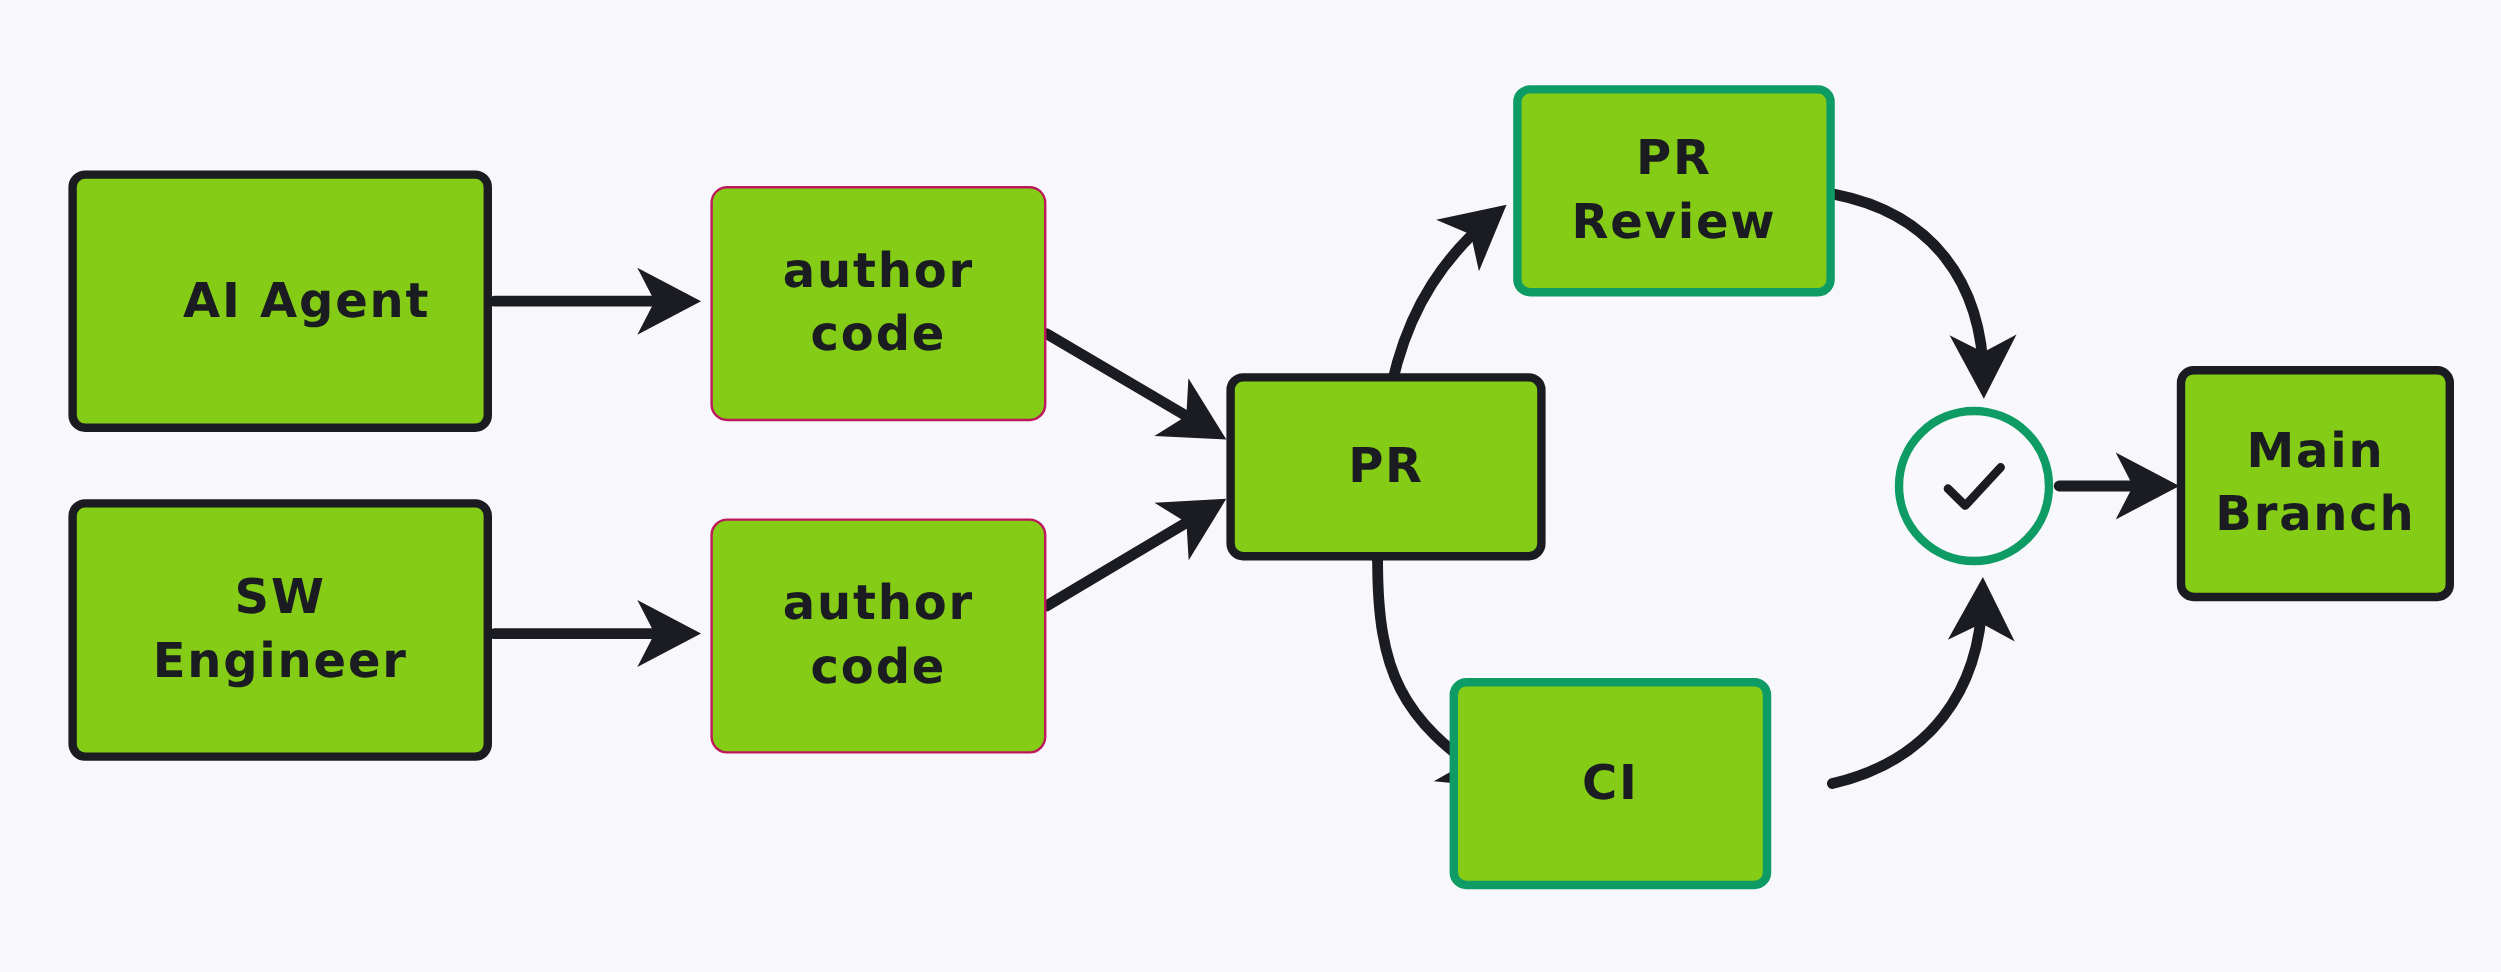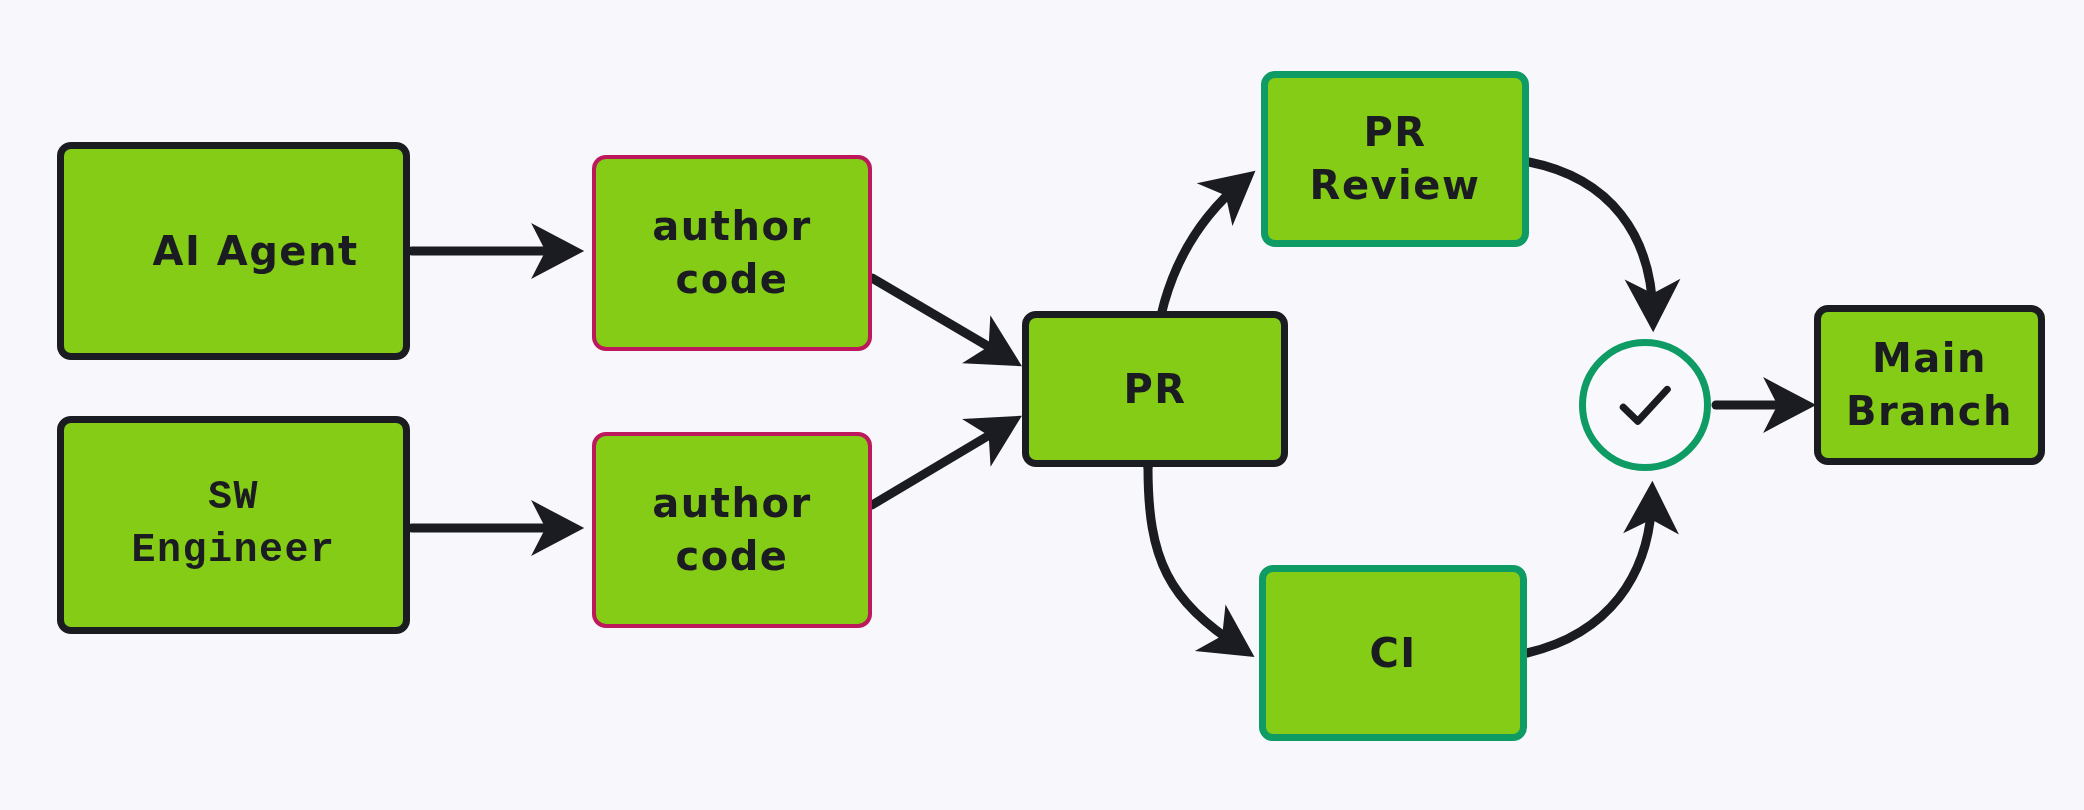--- a/index.html
+++ b/index.html
@@ -40,21 +40,21 @@
   }
   .node-label {
     font-family: "DejaVu Sans", sans-serif;
     font-weight: 700;
     color: #1b1c22;
     letter-spacing: 1.5px;
     line-height: 1.32;
     white-space: pre-line;
   }
   .node.dark   { border: 7px solid #1b1c22; }
-  .node.blue   { border: 4px solid #be185d; }
+  .node.blue   { border: 2px solid #be185d; }
   .node.green  { border: 7px solid #0e9b64; }
 
   .check-circle {
     position: absolute;
     box-sizing: border-box;
     border: 7px solid #0e9b64;
     border-radius: 50%;
     background: #f9f9fd;
     display: flex;
     align-items: center;
@@ -114,21 +114,21 @@
     <g>
       <path d="M1716,405 L1800,405" stroke="#1b1c22" stroke-width="9" fill="none" stroke-linecap="round" marker-end="url(#ah)"></path>
     </g>
   </svg>
 
   <div class="node dark" style="left:57px; top:142px; width:353px; height:218px;padding-left:44px;">
     <span class="node-label" style="font-size:40px;">AI Agent</span>
   </div>
 
   <div class="node dark" style="left:57px; top:416px; width:353px; height:218px;">
-    <span class="node-label" style="font-size:40px;font-family:Liberation Mono, monospace;">SW
+    <span class="node-label" style="font-size:40px;">SW
 Engineer</span>
   </div>
 
   <div class="node blue" style="left:592px; top:155px; width:280px; height:196px;">
     <span class="node-label" style="font-size:40px;">author
 code</span>
   </div>
 
   <div class="node blue" style="left:592px; top:432px; width:280px; height:196px;">
     <span class="node-label" style="font-size:40px;">author
@@ -137,28 +137,28 @@
 
   <div class="node dark" style="left:1022px; top:311px; width:266px; height:156px;">
     <span class="node-label" style="font-size:40px;">PR</span>
   </div>
 
   <div class="node green" style="left:1261px; top:71px; width:268px; height:176px;">
     <span class="node-label" style="font-size:40px;">PR
 Review</span>
   </div>
 
-  <div class="node green" style="left:1259px; top:565px; width:268px; height:176px;">
+  <div class="node green" style="left:1208px; top:565px; width:268px; height:176px;">
     <span class="node-label" style="font-size:40px;">CI</span>
   </div>
 
   <div class="check-circle" style="left:1579px; top:339px; width:132px; height:132px;">
     <svg class="check-mark" viewBox="0 0 24 24" xmlns="http://www.w3.org/2000/svg">
       <path d="M4.5 12.6 L9.4 17.4 L19.4 6.6" fill="none" stroke="#1b1c22" stroke-width="2.4" stroke-linecap="round" stroke-linejoin="round"></path>
     </svg>
   </div>
 
-  <div class="node dark" style="left:1814px; top:305px; width:231px; height:160px;">
+  <div class="node dark" style="left:1814px; top:305px; width:231px; height:196px;">
     <span class="node-label" style="font-size:40px;">Main
 Branch</span>
   </div>
 
 </div>
 
 </body></html>

